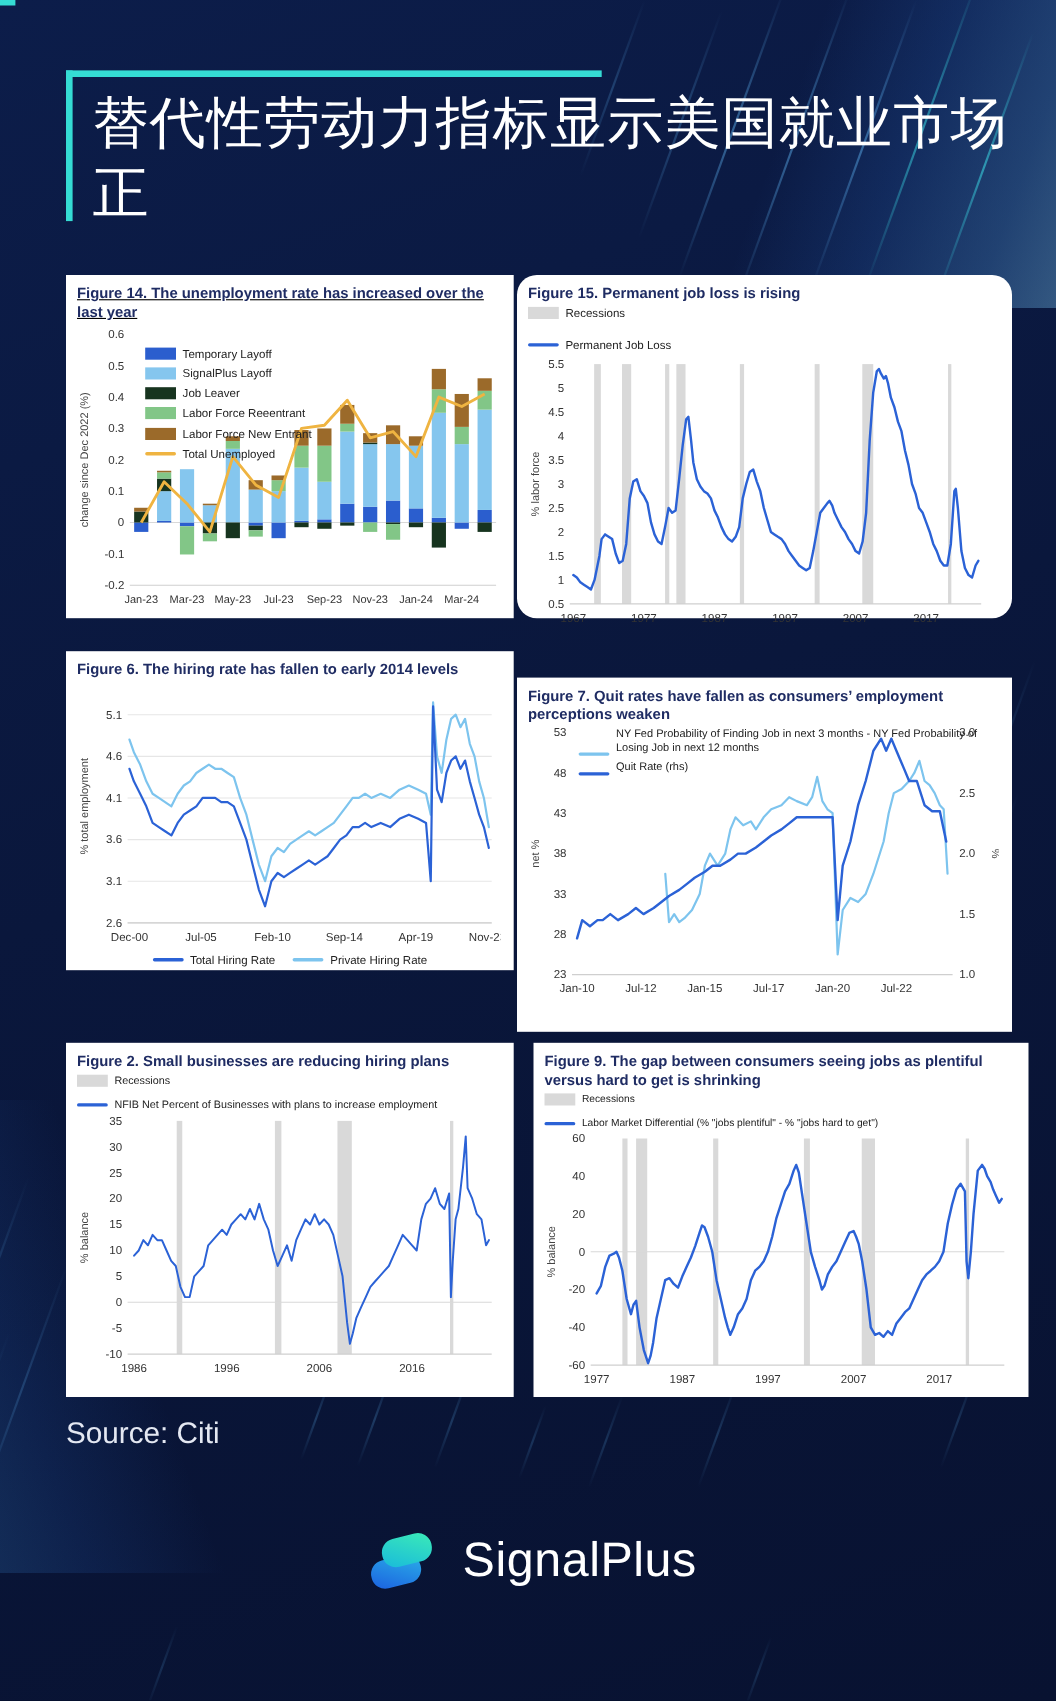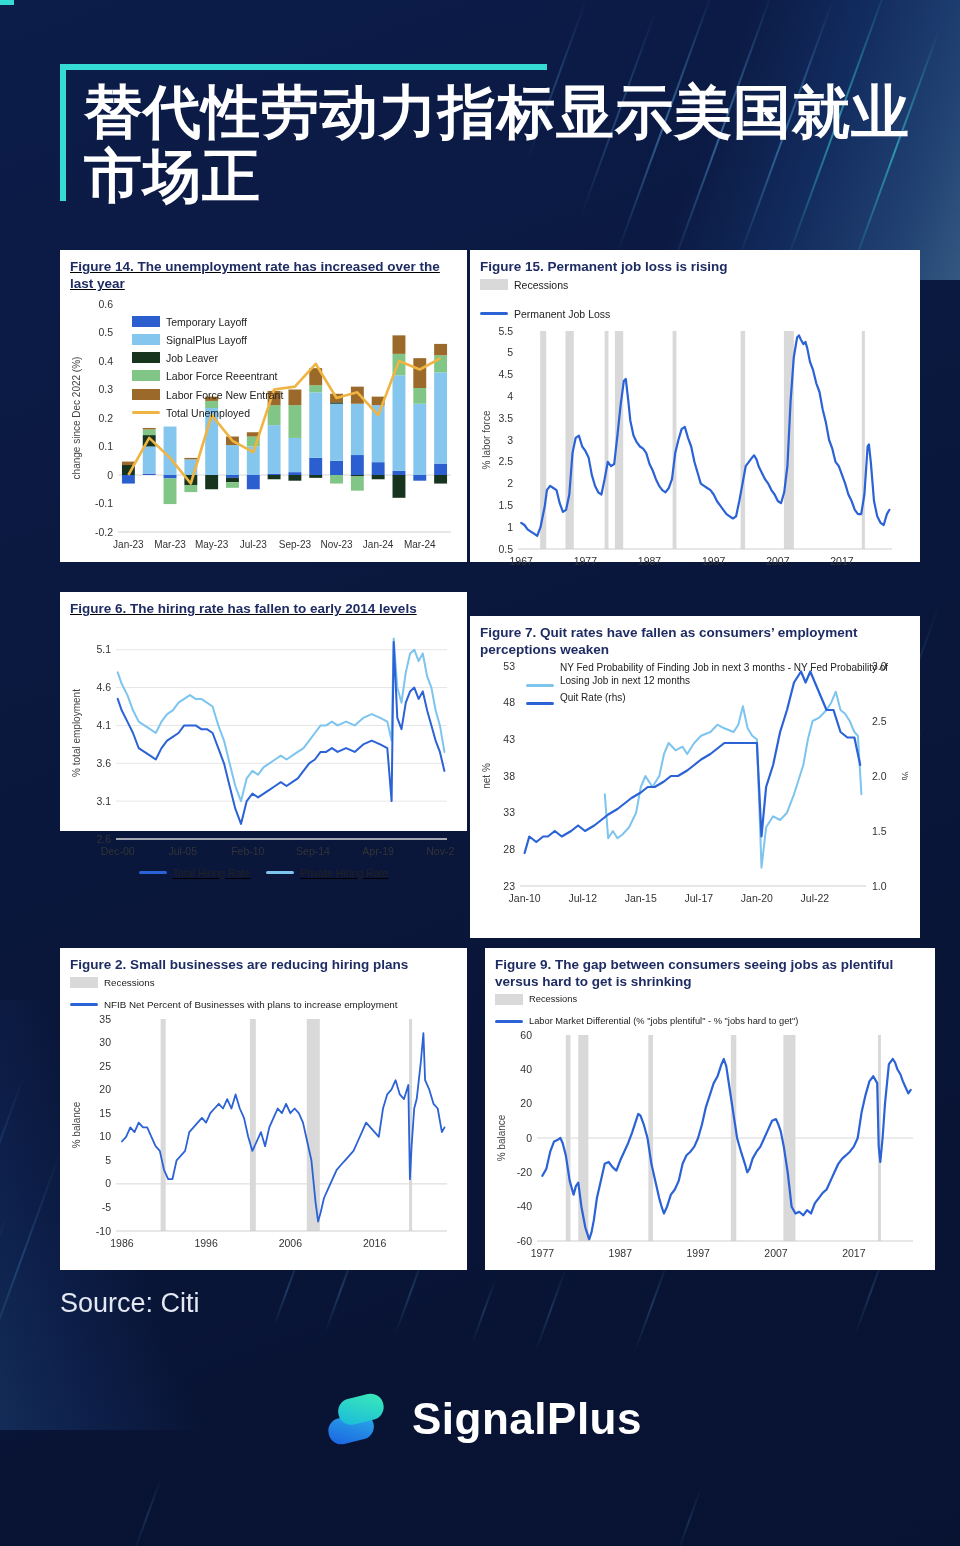--- a/index.html
+++ b/index.html
@@ -17,27 +17,27 @@
   .corner-tr{position:absolute;right:0;top:0;width:430px;height:280px;pointer-events:none;
     background:linear-gradient(110deg,transparent 42%,rgba(46,110,200,.20) 64%,rgba(90,170,240,.28) 86%,rgba(130,210,255,.34) 100%);}
   .corner-bl{position:absolute;left:0;top:1000px;width:300px;height:430px;pointer-events:none;
     background:linear-gradient(250deg,transparent 55%,rgba(40,100,190,.16) 82%,rgba(60,140,220,.20) 100%);}
   .corner-mark{position:absolute;left:0;top:0;width:14px;height:5px;background:#35dcd4;}
 
   
   .accent-top{position:absolute;left:60px;top:64px;width:487px;height:6px;background:#35dcd4;}
   .accent-left{position:absolute;left:60px;top:64px;width:6px;height:137px;background:#35dcd4;}
   .page-title{position:absolute;left:84px;top:80px;width:850px;color:#ffffff;
-    font-size:58px;line-height:64px;font-weight:700;letter-spacing:1px;}
+    font-size:51px;line-height:64px;font-weight:400;letter-spacing:1px;}
 
   
   .panel{position:absolute;background:#ffffff;padding:8px 10px;}
   .p1{left:60px;top:250px;width:407px;height:312px;text-decoration:underline;}
-  .p2{left:470px;top:250px;width:450px;height:312px;}
-  .p3{left:60px;top:592px;width:407px;height:239px;text-decoration:underline;}
+  .p2{left:470px;top:250px;width:450px;height:312px;border-radius:18px;}
+  .p3{left:60px;top:592px;width:407px;height:290px;}
   .p4{left:470px;top:592px;width:450px;height:322px;margin-top:24px;}
   .p5{left:60px;top:948px;width:407px;height:322px;}
   .p6{left:470px;top:948px;width:450px;height:322px;margin-left:15px;}
   .panel-title{color:#1f2c63;font-size:13.5px;font-weight:700;line-height:17px;margin-bottom:2px;}
   .chart-wrap{position:relative;}
   svg{display:block;font-family:"Liberation Sans",sans-serif;}
 
   
   .legend{display:flex;gap:16px;align-items:flex-start;justify-content:center;
     font-size:10.5px;color:#222;line-height:1.25;}
@@ -48,21 +48,21 @@
   .legend.top{margin:4px 0 2px 0;flex-direction:column;}
   .legend.bottom{margin:2px 0 0 0;}
   .legend.overlay{position:absolute;flex-direction:column;gap:5px;align-items:flex-start;z-index:5;}
   .p4 .legend .it{max-width:368px;font-size:10px;align-items:flex-end;}
   .p5 .legend{font-size:9.8px;gap:10px;}
   .p6 .legend{font-size:9.3px;gap:10px;}
 
   
   .source-label{position:absolute;left:60px;top:1288px;color:#e4e8f2;font-size:27px;font-weight:400;}
   .logo-row{position:absolute;left:0;top:1388px;width:960px;display:flex;align-items:center;justify-content:center;gap:18px;}
-  .brand-name{color:#ffffff;font-size:44px;font-weight:700;letter-spacing:.5px;}
+  .brand-name{color:#ffffff;font-size:44px;font-weight:400;letter-spacing:.5px;}
 </style>
 </head>
 <body>
 
 <div id="page">
 
   <div class="corner-tr"></div>
   <div class="corner-bl"></div>
   <div class="corner-mark"></div>
   <div class="deco" style="left:585px;top:0;height:170px;opacity:.5"></div>

